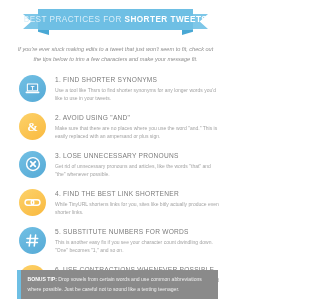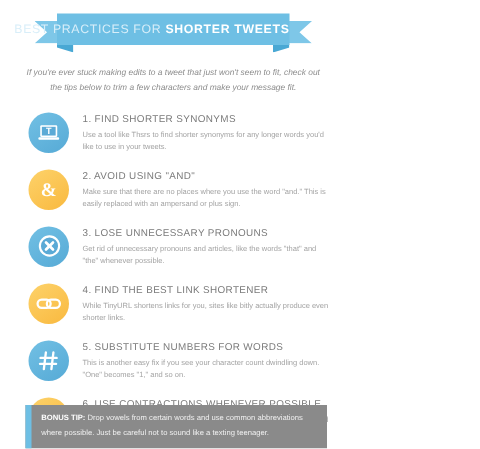--- a/index.html
+++ b/index.html
@@ -55,21 +55,21 @@
   .ribbon-fold.right { right: 15px; clip-path: polygon(0 0, 100% 0, 100% 45%, 0 100%); }
   .ribbon-main {
     position: absolute;
     left: 15px;
     right: 15px;
     top: 0;
     height: 21px;
     background: #6ebfe4;
     display: flex;
     align-items: center;
-    justify-content: flex-end;
+    justify-content: center;
   }
   .banner-text {
     font-size: 8.2px;
     letter-spacing: 0.45px;
     color: #ffffff;
     white-space: nowrap;
   }
   .banner-text .light { color: #d8eef9; }
   .banner-text .bold { font-weight: bold; color: #ffffff; }
 

